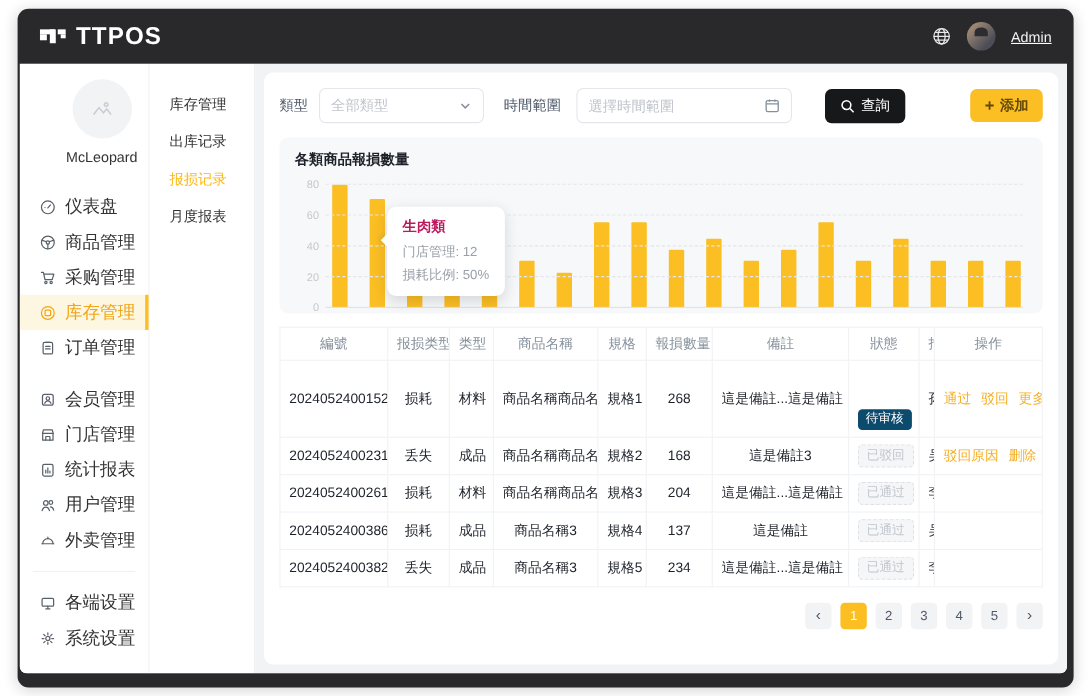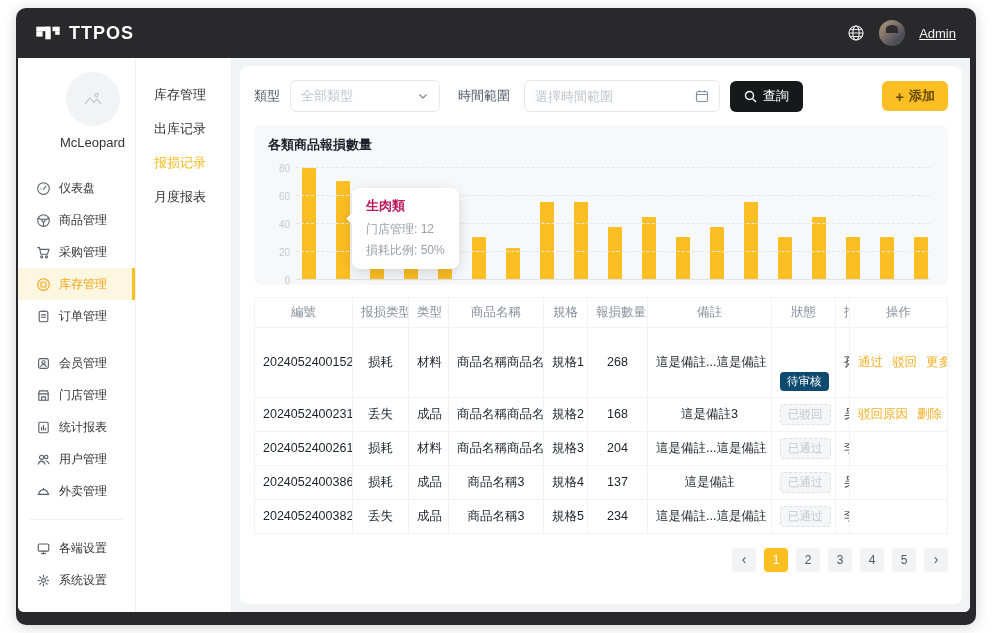--- a/index.html
+++ b/index.html
@@ -2,35 +2,35 @@
 <html><head>
 <meta charset="utf-8">
 <style>
   * { margin:0; padding:0; box-sizing:border-box; }
   html,body { width:992px; height:633px; background:#fff; font-family:"Liberation Sans","DejaVu Sans",sans-serif; }
   .window { position:absolute; left:16px; top:8px; width:960px; height:617px; background:#29292b; border-radius:10px; box-shadow:0 2px 14px rgba(0,0,0,.18); }
   
   .topbar { position:absolute; top:0; left:0; right:0; height:50px; display:flex; align-items:center; padding:0 20px; color:#fff; }
   .logo-wrap { display:flex; align-items:center; gap:9px; }
   .logo-glyph svg { display:block; }
-  .logo-text { font-size:18px; font-weight:bold; letter-spacing:1px; color:#fff; }
+  .logo-text { font-size:22px; font-weight:bold; letter-spacing:1px; color:#fff; }
   .topbar-right { margin-left:auto; display:flex; align-items:center; gap:14px;text-decoration:underline; }
   .globe { width:18px; height:18px; color:#e8e8e8; cursor:pointer; }
   .admin-avatar { width:26px; height:26px; border-radius:50%; background:linear-gradient(135deg,#9a8672 20%,#4d4d58 75%); overflow:hidden; position:relative; }
   .admin-avatar::after { content:""; position:absolute; left:7px; top:5px; width:12px; height:8px; border-radius:50% 50% 0 0; background:#2c2c31; }
   .admin-name { font-size:13px; color:#f2f2f2; }
   
   .win-body { position:absolute; top:50px; left:2px; right:6px; bottom:13px; background:#fff; display:flex; border-radius:0 0 6px 6px; overflow:hidden; }
   
   .side1 { width:118px; background:#fff; border-right:1px solid #f0f0f0; padding-top:14px; flex:none; }
   .profile { text-align:center;margin-left:32px; }
   .profile-avatar { width:54px; height:54px; border-radius:50%; background:#f2f3f5; margin:0 auto; display:flex; align-items:center; justify-content:center; color:#c9cdd4; }
   .profile-name { margin-top:9px; font-size:13px; color:#333; }
   .s1-menu { margin-top:22px; }
-  .s1-item { display:flex; align-items:center; gap:8px; height:32px; padding:0 0 0 18px; font-size:12px; color:#333; cursor:pointer; position:relative; }
+  .s1-item { display:flex; align-items:center; gap:8px; height:32px; padding:0 0 0 18px; font-size:16px; color:#333; cursor:pointer; position:relative; }
   .s1-item .mi { width:15px; height:15px; color:#5a6069; flex:none; }
   .s1-item.active { background:#fdf6e0; color:#f2a516; }
   .s1-item.active .mi { color:#f2a516; }
   .s1-item.active::after { content:""; position:absolute; right:0; top:0; bottom:0; width:3px; background:#fbbe23; }
   .s1-gap { margin-top:15px; }
   .s1-divider { height:1px; background:#f0f0f0; margin:12px 12px; }
   
   .side2 { width:96px; background:#fff; border-right:1px solid #f0f0f0; padding-top:20px; flex:none; }
   .s2-item { height:34px; line-height:34px; padding-left:18px; font-size:13px; color:#333; cursor:pointer; }
   .s2-item.active { color:#fbb919; }
@@ -40,21 +40,21 @@
   
   .filter-row { display:flex; align-items:center; gap:10px; }
   .f-label { font-size:13px; color:#4e5969; flex:none; }
   .select-box { width:150px; height:32px; border:1px solid #e5e6eb; border-radius:6px; display:flex; align-items:center; padding:0 10px; cursor:pointer; background:#fff;gap:16px; }
   .select-box .ph { font-size:13px; color:#c0c4cc; flex:1; }
   .chev { width:12px; height:12px; color:#86909c; flex:none; }
   .time-box { width:196px; height:32px; border:1px solid #e5e6eb; border-radius:6px; display:flex; align-items:center; padding:0 10px; margin-left:4px; background:#fff; }
   .time-box input { border:none; outline:none; flex:1; font-size:13px; color:#333; font-family:inherit; min-width:0; }
   .time-box input::placeholder { color:#c0c4cc; }
   .cal { width:14px; height:14px; color:#86909c; flex:none; }
-  .btn-search { height:31px; margin-left:0; background:#17181a; color:#fff; border:none; border-radius:6px; font-size:13px; padding:0 14px; display:flex; align-items:center; gap:6px; cursor:pointer; font-family:inherit; }
+  .btn-search { height:31px; margin-left:20px; background:#17181a; color:#fff; border:none; border-radius:6px; font-size:13px; padding:0 14px; display:flex; align-items:center; gap:6px; cursor:pointer; font-family:inherit; }
   .btn-search .mag { width:13px; height:13px; }
   .btn-add { height:30px; margin-left:auto; background:#fbbe23; color:#644a05; border:none; border-radius:6px; font-size:13px; padding:0 13px; display:flex; align-items:center; gap:5px; cursor:pointer; font-family:inherit; font-weight:bold; }
   .btn-add .plus { font-size:15px; font-weight:bold; line-height:1; }
   
   .chart-panel { margin-top:13px; background:#f7f8fa; border-radius:8px; padding:11px 14px 10px; height:160px; position:relative; }
   .chart-title { font-size:13px; font-weight:bold; color:#1d2129; }
   .plot { position:relative; margin:14px 4px 0 28px; height:112px; }
   .gridline { position:absolute; left:0; right:0; border-top:1px dashed #e4e6ea; }
   .gridline.zero { border-top:1px solid #e0e2e6; }
   .gridline .tick { position:absolute; left:-28px; top:-5px; width:22px; text-align:right; font-size:10px; color:#c4c8cf; }

